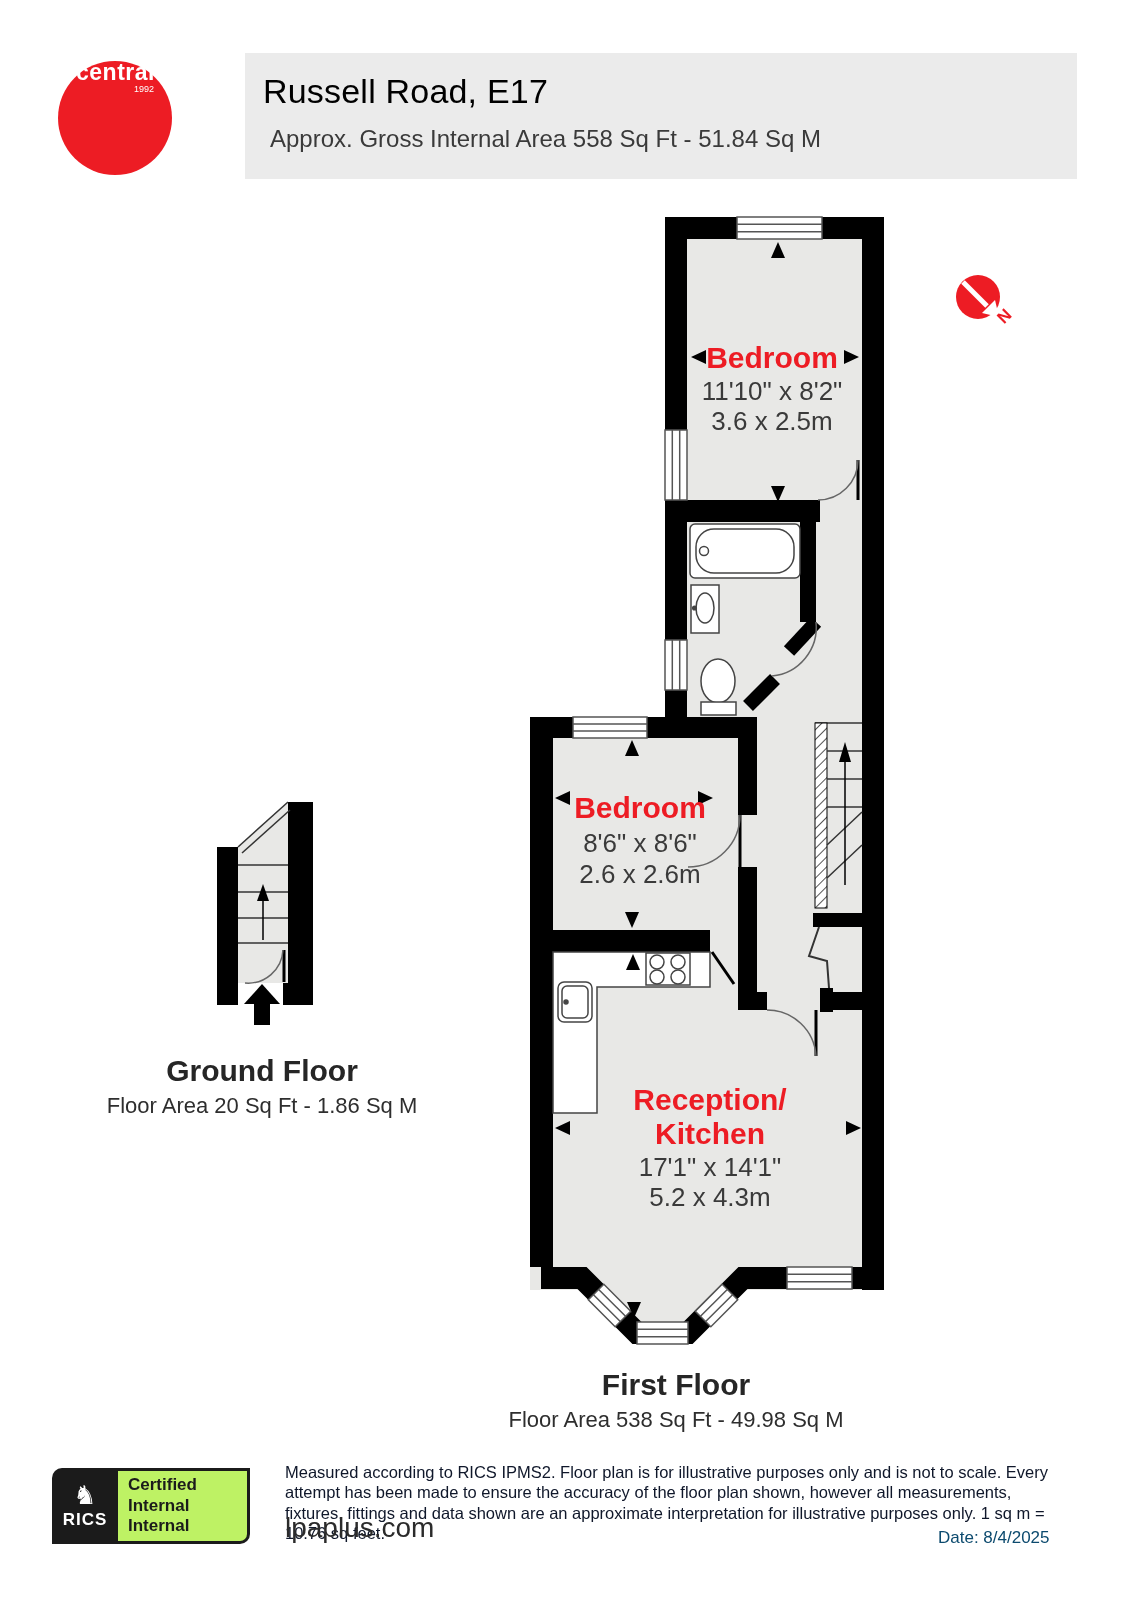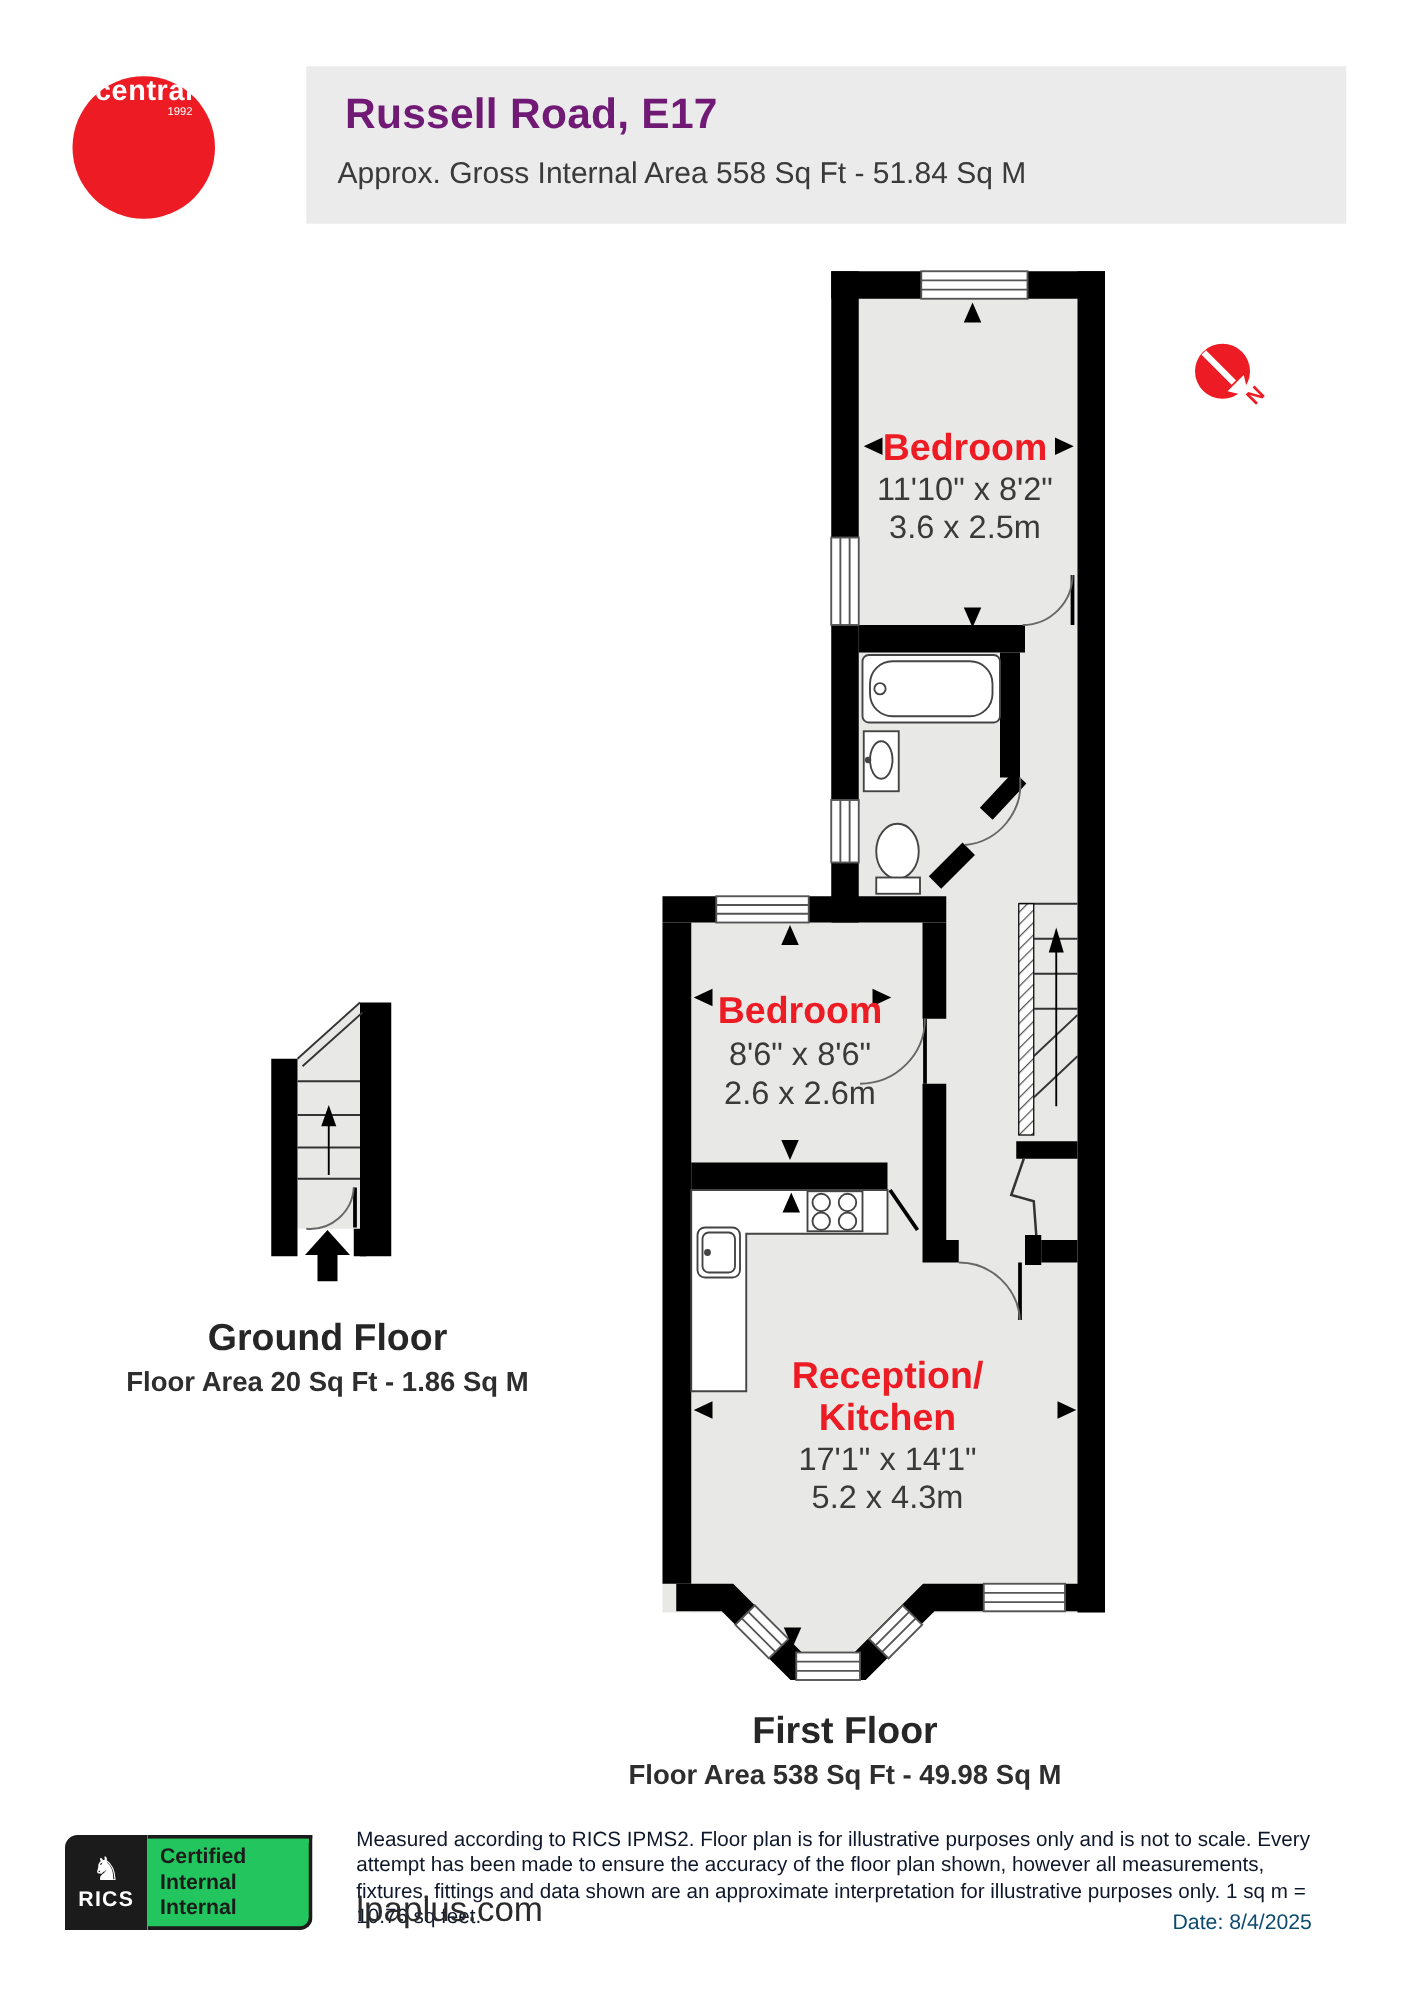--- a/index.html
+++ b/index.html
@@ -4,34 +4,34 @@
 <style>
   html,body{margin:0;padding:0;background:#fff;}
   body{width:1131px;height:1600px;position:relative;font-family:"Liberation Sans",sans-serif;overflow:hidden;}
   .abs{position:absolute;}
   
   .header-band{left:245px;top:53px;width:832px;height:126px;background:#ebebeb;}
   .logo{left:58px;top:61px;width:114px;height:114px;border-radius:50%;background:#ed1c24;display:flex;justify-content:center;}
   .logo-inner{width:78px;text-align:right;color:#fff;line-height:1;}
   .logo-brand{font-size:23px;font-weight:700;letter-spacing:0.5px;display:block;text-align:center;}
   .logo-year{font-size:9px;font-weight:400;display:block;margin-top:1px;}
-  .hdr-title{left:276px;top:72px;font-size:34px;font-weight:700;color:#701a75;letter-spacing:0.2px;}
+  .hdr-title{left:263px;top:72px;font-size:34px;font-weight:400;color:#000000;letter-spacing:0.2px;}
   .hdr-sub{left:270px;top:125px;font-size:24px;color:#3a3a3a;}
   
   .floor-title-block{text-align:center;color:#262626;}
   .gf-block{left:57px;top:1022px;width:410px;margin-top:32px;}
   .ff-block{left:450px;top:1368px;width:452px;}
   .floor-title{font-size:30px;font-weight:800;}
-  .floor-area{font-size:22px;font-weight:700;margin-top:5px;color:#2e2e2e;}
+  .floor-area{font-size:22px;font-weight:400;margin-top:5px;color:#2e2e2e;}
   
   .rics-badge{left:52px;top:1468px;height:76px;display:flex;}
   .rics-black{width:66px;background:#1b1b1b;border-radius:10px 0 0 0;color:#fff;display:flex;flex-direction:column;align-items:center;justify-content:center;}
   .rics-lion{font-size:26px;line-height:1;}
   .rics-word{font-size:17px;font-weight:700;letter-spacing:1px;margin-top:2px;}
-  .rics-white{width:132px;background:#22c55e;border:3px solid #1b1b1b;border-left:none;border-radius:0 0 10px 0;display:flex;flex-direction:column;justify-content:center;padding-left:10px;box-sizing:border-box;}
+  .rics-white{width:132px;background:#bef264;border:3px solid #1b1b1b;border-left:none;border-radius:0 0 10px 0;display:flex;flex-direction:column;justify-content:center;padding-left:10px;box-sizing:border-box;}
   .rics-line{font-size:17px;font-weight:700;color:#1b1b1b;line-height:1.22;}
   .disclaimer{left:285px;top:1462px;width:782px;font-size:16.5px;line-height:1.23;color:#0f172a;}
   .website{left:285px;top:1512px;font-size:28px;font-weight:400;color:#2b2b2b;}
   .date{left:938px;top:1528px;font-size:17px;color:#0c4a6e;}
   
   .room-name{font-family:"Liberation Sans",sans-serif;font-size:30px;font-weight:700;fill:#ed1c24;}
   .room-dim{font-family:"Liberation Sans",sans-serif;font-size:26px;fill:#3a3a3a;}
   .compass-n{font-family:"Liberation Sans",sans-serif;font-size:17px;font-weight:700;fill:#ed1c24;}
 </style>
 </head>

